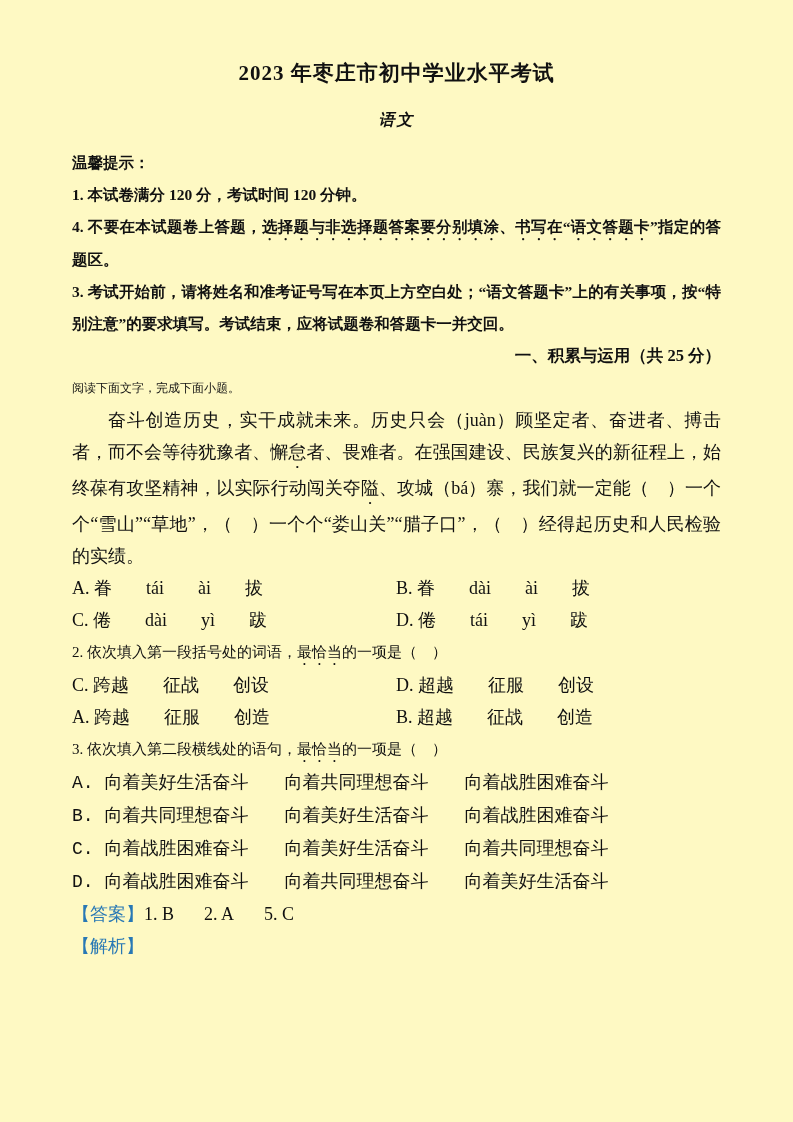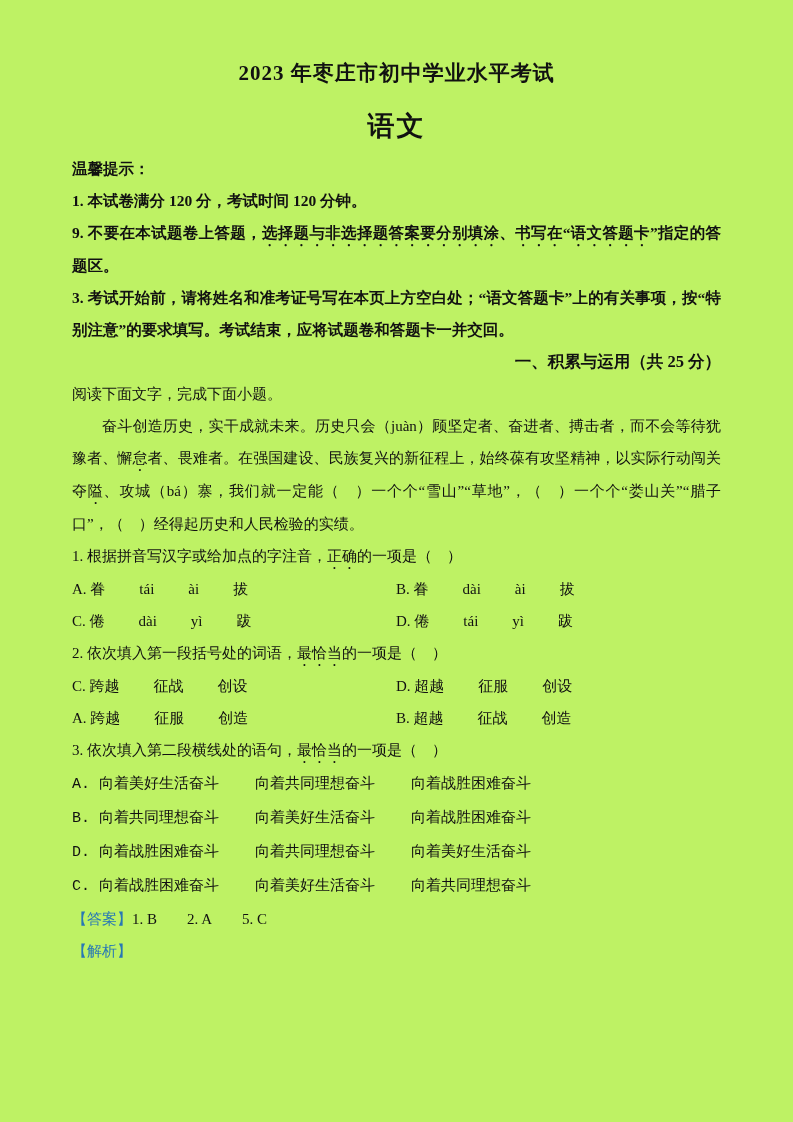--- a/index.html
+++ b/index.html
@@ -1,34 +1,34 @@
 <!DOCTYPE html>
 <html><head>
 <meta charset="utf-8">
 <style>
   html,body{margin:0;padding:0;background:#ffffff;}
   .page{
     width:793px;height:1122px;box-sizing:border-box;
-    padding:58px 72px 0 72px;background:#bef264;overflow:hidden;
+    padding:58px 72px 0 72px;background:#fef9c3;overflow:hidden;
     font-family:"Liberation Serif","DejaVu Serif",serif;
     color:#111111;
   }
   .doc-title{
     text-align:center;font-weight:bold;font-size:21px;line-height:30px;
     letter-spacing:1px;
   }
   .doc-subtitle{
-    text-align:center;font-weight:bold;font-size:27px;line-height:30px;
-    margin-top:23px;margin-bottom:12px;letter-spacing:2px;
+    text-align:center;font-weight:bold;font-size:16px;line-height:30px;
+    margin-top:17px;margin-bottom:12px;letter-spacing:2px;font-style:italic;
   }
-  .block{font-size:15px;line-height:32px;}
+  .block{font-size:18px;line-height:32px;}
   .notice-head,.notice{font-weight:bold;font-size:15.5px;}
   .just{text-align:justify;text-justify:inter-ideograph;}
   .section-head{font-weight:bold;font-size:16.5px;text-align:right;}
-  .lead{font-size:15px;}
+  .lead{font-size:12px;}
   .indent{text-indent:2em;}
   .question{font-size:15px;}
   .em{
     -webkit-text-emphasis:filled dot;
     -webkit-text-emphasis-position:under left;
     text-emphasis:filled dot;
     text-emphasis-position:under left;
   }
   .accent{}
   .two-col .opt-col{display:inline-block;width:324px;vertical-align:top;}
@@ -39,32 +39,31 @@
 </style>
 </head>
 <body style="background: rgb(255, 255, 255);">
 
 <div class="page">
   <div class="doc-title">2023 年枣庄市初中学业水平考试</div>
   <div class="doc-subtitle">语文</div>
   <div id="doc-body">
       <div class="block notice-head"><span class="">温馨提示：</span></div>
       <div class="block notice"><span class="">1. 本试卷满分 120 分，考试时间 120 分钟。</span></div>
-      <div class="block notice just"><span class="">9. 不要在本试题卷上答题，</span><span class="em">选择题与非选择题答案要分别填涂、书写在“语文答题卡”</span><span class="">指定的答题区。</span></div>
+      <div class="block notice just"><span class="">4. 不要在本试题卷上答题，</span><span class="em">选择题与非选择题答案要分别填涂、书写在“语文答题卡”</span><span class="">指定的答题区。</span></div>
       <div class="block notice just"><span class="">3. 考试开始前，请将姓名和准考证号写在本页上方空白处；“语文答题卡”上的有关事项，按“特别注意”的要求填写。考试结束，应将试题卷和答题卡一并交回。</span></div>
       <div class="block section-head"><span class="">一、积累与运用（共 25 分）</span></div>
       <div class="block lead"><span class="">阅读下面文字，完成下面小题。</span></div>
       <div class="block passage just indent"><span class="">奋斗创造历史，实干成就未来。历史只会（juàn）顾坚定者、奋进者、搏击者，而不会等待犹豫者、懈</span><span class="em">怠</span><span class="">者、畏难者。在强国建设、民族复兴的新征程上，始终葆有攻坚精神，以实际行动闯关夺</span><span class="em">隘</span><span class="">、攻城（bá）寨，我们就一定能（　）一个个“雪山”“草地”，（　）一个个“娄山关”“腊子口”，（　）经得起历史和人民检验的实绩。</span></div>
-      <div class="block question"><span class="">1. 根据拼音写汉字或给加点的字注音，</span><span class="em">正确</span><span class="">的一项是（　）</span></div>
       <div class="block two-col"><span class="opt-col"><span class="opt-part">A. 眷</span><span class="opt-part">tái</span><span class="opt-part">ài</span><span class="opt-part">拔</span></span><span class="opt-col"><span class="opt-part">B. 眷</span><span class="opt-part">dài</span><span class="opt-part">ài</span><span class="opt-part">拔</span></span></div>
       <div class="block two-col"><span class="opt-col"><span class="opt-part">C. 倦</span><span class="opt-part">dài</span><span class="opt-part">yì</span><span class="opt-part">跋</span></span><span class="opt-col"><span class="opt-part">D. 倦</span><span class="opt-part">tái</span><span class="opt-part">yì</span><span class="opt-part">跋</span></span></div>
       <div class="block question"><span class="">2. 依次填入第一段括号处的词语，</span><span class="em">最恰当</span><span class="">的一项是（　）</span></div>
       <div class="block two-col"><span class="opt-col"><span class="opt-part">C. 跨越</span><span class="opt-part">征战</span><span class="opt-part">创设</span></span><span class="opt-col"><span class="opt-part">D. 超越</span><span class="opt-part">征服</span><span class="opt-part">创设</span></span></div>
       <div class="block two-col"><span class="opt-col"><span class="opt-part">A. 跨越</span><span class="opt-part">征服</span><span class="opt-part">创造</span></span><span class="opt-col"><span class="opt-part">B. 超越</span><span class="opt-part">征战</span><span class="opt-part">创造</span></span></div>
       <div class="block question"><span class="">3. 依次填入第二段横线处的语句，</span><span class="em">最恰当</span><span class="">的一项是（　）</span></div>
       <div class="block one-col"><span class="opt-col"><span class="opt-part">A. 向着美好生活奋斗</span><span class="opt-part">向着共同理想奋斗</span><span class="opt-part">向着战胜困难奋斗</span></span></div>
       <div class="block one-col"><span class="opt-col"><span class="opt-part">B. 向着共同理想奋斗</span><span class="opt-part">向着美好生活奋斗</span><span class="opt-part">向着战胜困难奋斗</span></span></div>
+      <div class="block one-col"><span class="opt-col"><span class="opt-part">C. 向着战胜困难奋斗</span><span class="opt-part">向着美好生活奋斗</span><span class="opt-part">向着共同理想奋斗</span></span></div>
       <div class="block one-col"><span class="opt-col"><span class="opt-part">D. 向着战胜困难奋斗</span><span class="opt-part">向着共同理想奋斗</span><span class="opt-part">向着美好生活奋斗</span></span></div>
-      <div class="block one-col"><span class="opt-col"><span class="opt-part">C. 向着战胜困难奋斗</span><span class="opt-part">向着美好生活奋斗</span><span class="opt-part">向着共同理想奋斗</span></span></div>
       <div class="block answer-line"><span class="accent" style="color: rgb(40, 120, 181);">【答案】</span><span class="gap">1. B</span><span class="gap">2. A</span><span class="">5. C</span></div>
       <div class="block answer-line"><span class="accent" style="color: rgb(40, 120, 181); text-align: right;">【解析】</span></div>
     </div>
 </div>
 
 </body></html>

